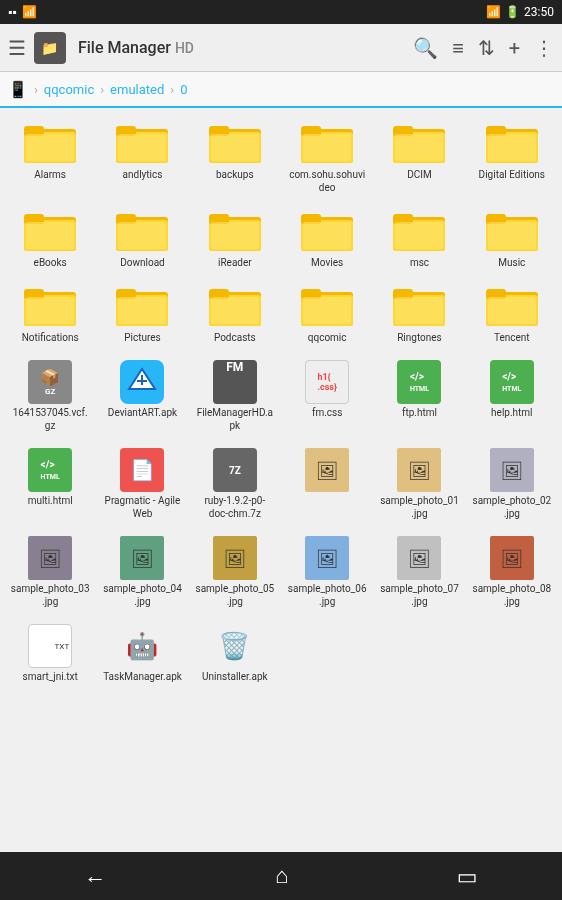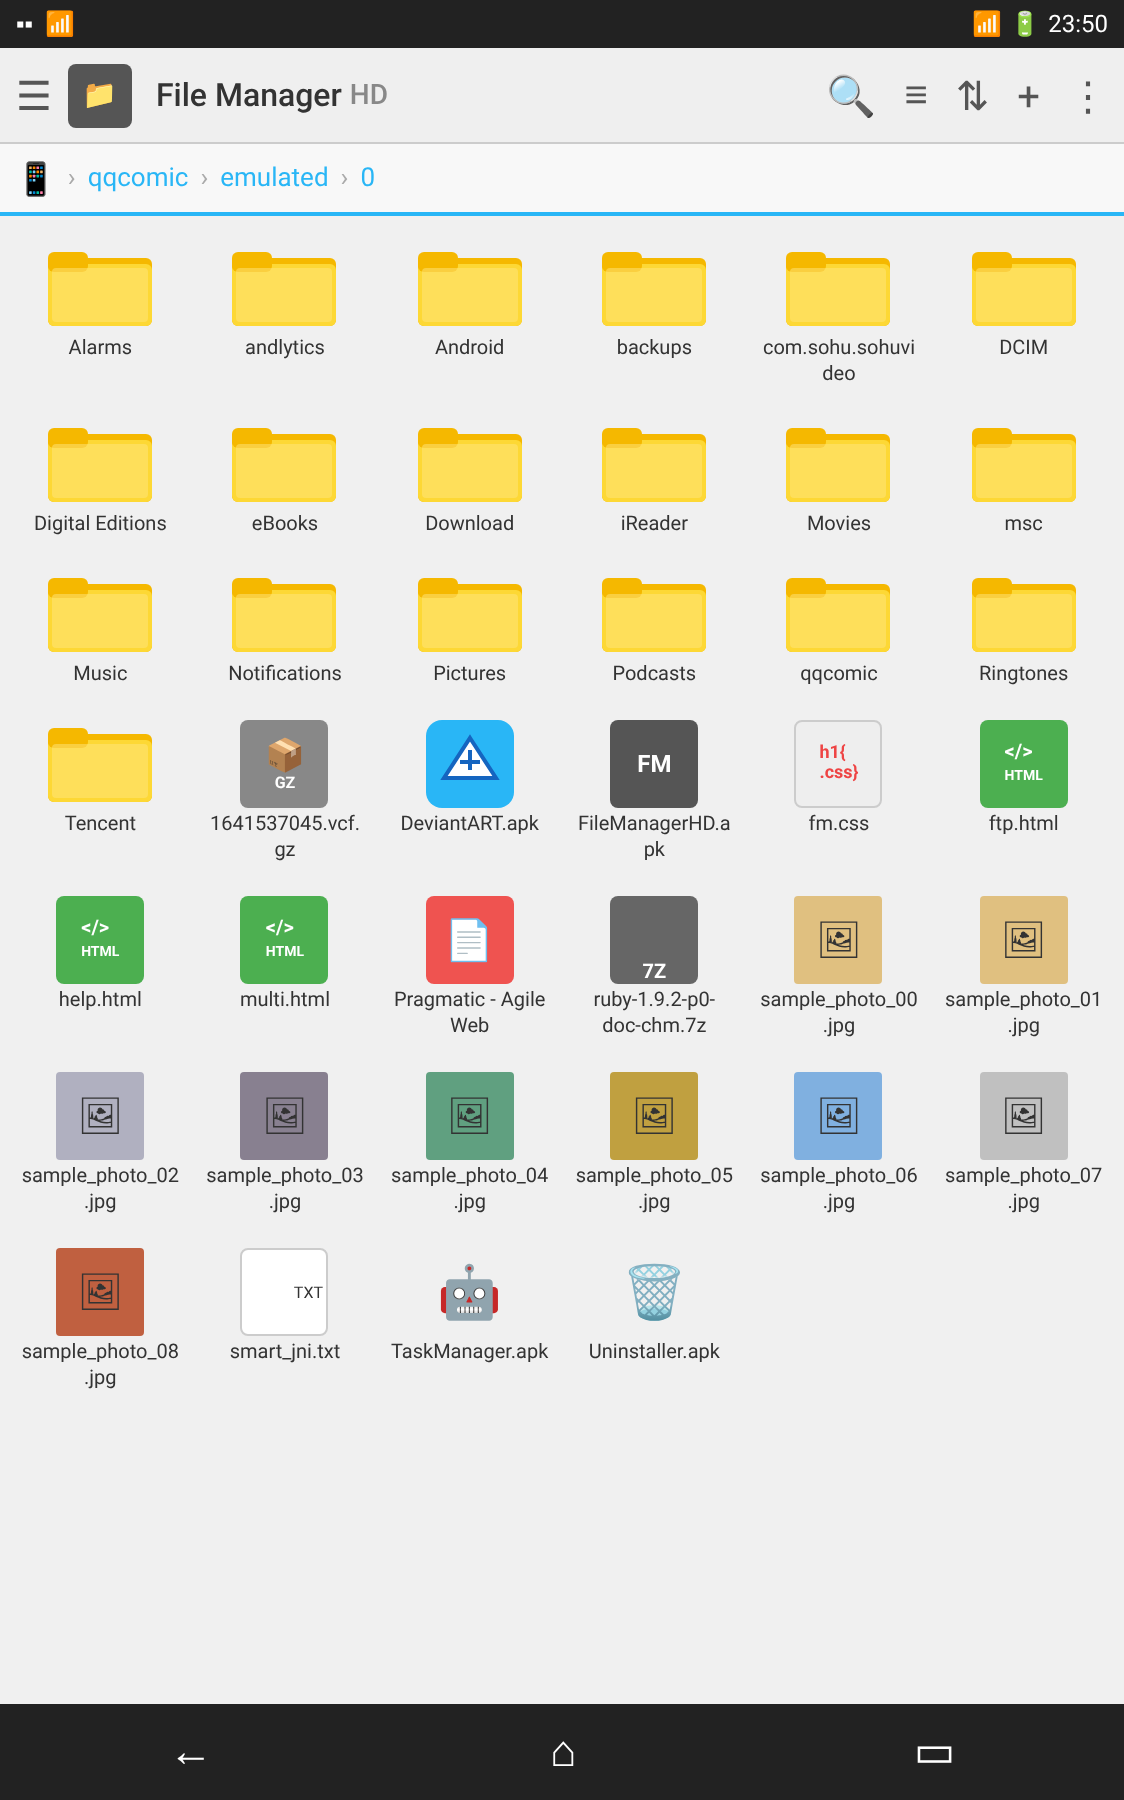--- a/index.html
+++ b/index.html
@@ -96,25 +96,25 @@
       color: #333;
       line-height: 1.3;
       max-width: 80px;
       word-break: break-word;
       margin-top: 2px;
     }
 
     
     .icon-gz { background: #888; color: white; font-size: 8px; font-weight: bold; width: 44px; height: 44px; display: flex; align-items: center; justify-content: center; border-radius: 4px; flex-direction: column; }
     .icon-apk-dd { background: #29b6f6; width: 44px; height: 44px; border-radius: 8px; display: flex; align-items: center; justify-content: center; font-size: 22px; }
-    .icon-apk-fm { background: #555; width: 44px; height: 44px; border-radius: 4px; display: flex; align-items: center; justify-content: center; font-size: 20px; }
+    .icon-apk-fm { background: #555; width: 44px; height: 44px; border-radius: 4px; display: flex; align-items: flex-start; justify-content: center; font-size: 20px; }
     .icon-css { background: #eee; border: 1px solid #ccc; width: 44px; height: 44px; border-radius: 4px; display: flex; align-items: center; justify-content: center; font-size: 9px; color: #444; }
     .icon-html { background: #4caf50; width: 44px; height: 44px; border-radius: 4px; display: flex; align-items: center; justify-content: center; color: white; font-size: 10px; font-weight: bold; }
     .icon-pdf { background: #ef5350; width: 44px; height: 44px; border-radius: 4px; display: flex; align-items: center; justify-content: center; font-size: 20px; }
-    .icon-7z { background: #666; width: 44px; height: 44px; border-radius: 4px; display: flex; align-items: flex-end; justify-content: center; color: white; font-size: 10px; font-weight: bold; }
+    .icon-7z { background: #666; width: 44px; height: 44px; border-radius: 4px; display: flex; align-items: center; justify-content: center; color: white; font-size: 10px; font-weight: bold; }
     .icon-photo { width: 44px; height: 44px; border-radius: 2px; overflow: hidden; background: #bbb; display: flex; align-items: center; justify-content: center; font-size: 18px; }
     .icon-txt { background: #fff; border: 1px solid #ccc; width: 44px; height: 44px; border-radius: 4px; display: flex; align-items: center; justify-content: flex-end; font-size: 9px; color: #333; }
     .icon-apk-task { width: 44px; height: 44px; display: flex; align-items: center; justify-content: center; font-size: 26px; }
     .icon-apk-uninstall { width: 44px; height: 44px; display: flex; align-items: center; justify-content: center; font-size: 26px; }
 
     
     .photo-01 { background: #e0c080; }
     .photo-02 { background: #b0b0c0; }
     .photo-03 { background: #888090; }
     .photo-04 { background: #60a080; }
@@ -205,33 +205,20 @@
       <div class="file-icon">
         <div style="position: relative; width: 52px; height: 44px;">
     <svg width="52" height="44" viewBox="0 0 52 44">
       <rect x="0" y="7" width="52" height="34" rx="3" fill="#f5b800"></rect>
       <rect x="0" y="10" width="52" height="31" rx="3" fill="#fdd835"></rect>
       <rect x="0" y="4" width="20" height="10" rx="3" fill="#f5b800"></rect>
       <rect x="2" y="12" width="48" height="27" rx="2" fill="#ffe57f" opacity="0.5"></rect>
     </svg>
   </div>
       </div>
-      <div class="file-label">Android</div>
-    </div>
-    <div class="file-item">
-      <div class="file-icon">
-        <div style="position: relative; width: 52px; height: 44px;">
-    <svg width="52" height="44" viewBox="0 0 52 44">
-      <rect x="0" y="7" width="52" height="34" rx="3" fill="#f5b800"></rect>
-      <rect x="0" y="10" width="52" height="31" rx="3" fill="#fdd835"></rect>
-      <rect x="0" y="4" width="20" height="10" rx="3" fill="#f5b800"></rect>
-      <rect x="2" y="12" width="48" height="27" rx="2" fill="#ffe57f" opacity="0.5"></rect>
-    </svg>
-  </div>
-      </div>
       <div class="file-label">backups</div>
     </div>
     <div class="file-item">
       <div class="file-icon">
         <div style="position: relative; width: 52px; height: 44px;">
     <svg width="52" height="44" viewBox="0 0 52 44">
       <rect x="0" y="7" width="52" height="34" rx="3" fill="#f5b800"></rect>
       <rect x="0" y="10" width="52" height="31" rx="3" fill="#fdd835"></rect>
       <rect x="0" y="4" width="20" height="10" rx="3" fill="#f5b800"></rect>
       <rect x="2" y="12" width="48" height="27" rx="2" fill="#ffe57f" opacity="0.5"></rect>
@@ -516,21 +503,20 @@
         </div>
       </div>
       <div class="file-label">ruby-1.9.2-p0-doc-chm.7z</div>
     </div>
     <div class="file-item">
       <div class="file-icon">
         <div style="width: 52px; height: 44px; display: flex; align-items: center; justify-content: center;">
           <div class="icon-photo photo-01">🖼</div>
         </div>
       </div>
-      <div class="file-label">sample_photo_00.jpg</div>
     </div>
     <div class="file-item">
       <div class="file-icon">
         <div style="width: 52px; height: 44px; display: flex; align-items: center; justify-content: center;">
           <div class="icon-photo photo-01">🖼</div>
         </div>
       </div>
       <div class="file-label">sample_photo_01.jpg</div>
     </div>
     <div class="file-item">

